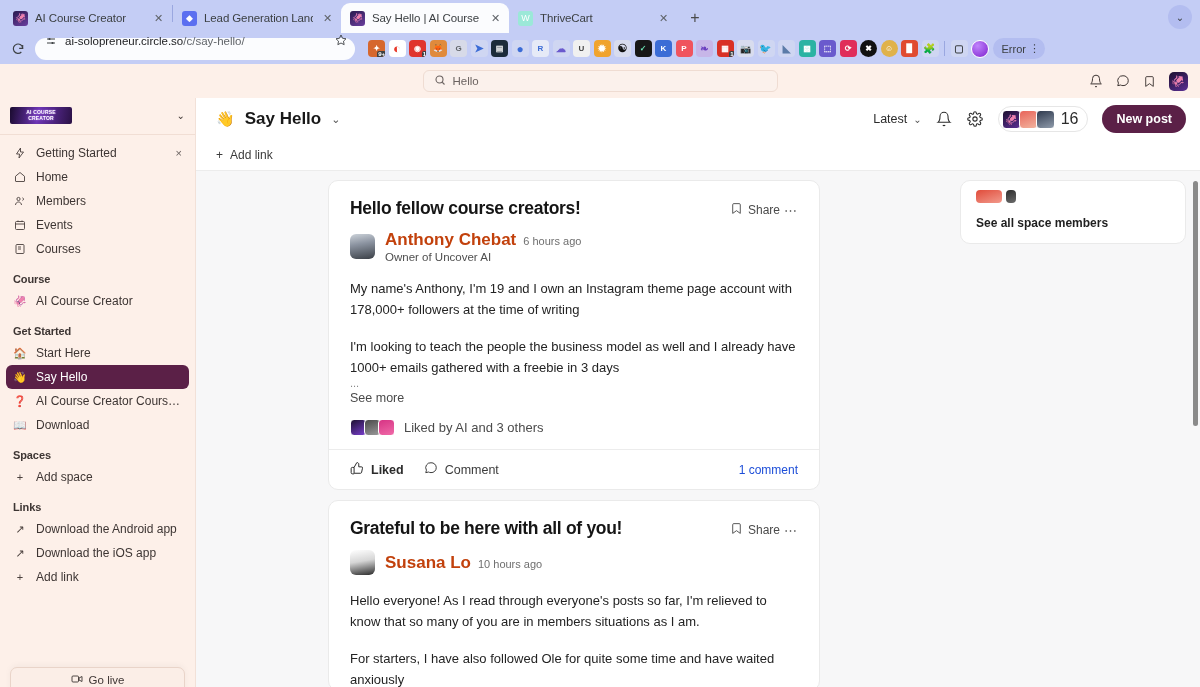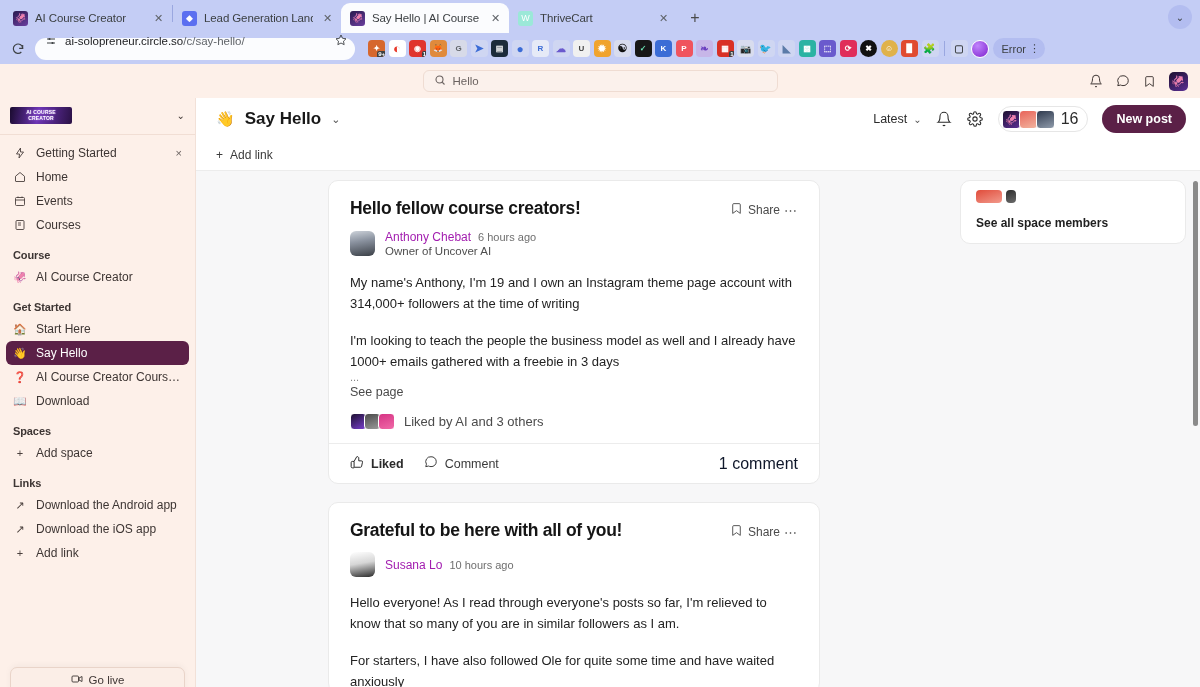--- a/index.html
+++ b/index.html
@@ -199,37 +199,37 @@
     height:31px; flex:none; display:flex; align-items:center;
     padding-left:20px; gap:7px; font-size:12px; color:#3b3b3b;
     border-bottom:1px solid #ececec;
   }
 
   .feed-area { flex:1; display:flex; min-height:0; position:relative; background:#f7f7f8; overflow:hidden; }
   .feed-col { flex:1; min-width:0; display:flex; flex-direction:column;
     align-items:center; padding-top:9px; }
   .card {
     width:492px; background:#fff; border:1px solid #eaeaea; border-radius:10px;
-    flex:none; margin-bottom:18px; padding:17px 21px 0;
+    flex:none; margin-bottom:10px; padding:17px 21px 0;
   }
   .card-head { display:flex; align-items:flex-start; }
   .card-title { font-size:17.5px; font-weight:bold; color:#151515; letter-spacing:-0.3px; flex:1; }
   .card-actions { display:flex; align-items:center; gap:4px; padding-top:4px; }
   .share-btn { display:flex; align-items:center; gap:5px; font-size:12px; color:#4a4a4a; }
   .dots { font-size:13px; color:#4a4a4a; letter-spacing:1px; }
   .author-row { display:flex; align-items:center; gap:10px; margin-top:11px; }
   .author-ava {
     width:25px;height:25px;border-radius:6px;flex:none;overflow:hidden;
     display:flex;align-items:center;justify-content:center;font-size:12px;
   }
   .ava-anthony { background:linear-gradient(170deg,#cdd3da 0%,#8b93a0 40%,#3a3f46 100%); }
   .ava-susana { background:linear-gradient(170deg,#ffffff 0%,#d6d6d6 45%,#2a2a2a 100%); }
   .author-meta { display:flex; flex-direction:column; gap:1px; }
   .author-line { display:flex; align-items:baseline; gap:7px; }
-  .author-name { font-size:12px; font-weight:normal; color:#a21caf; }
+  .author-name { font-size:17px; font-weight:bold; color:#c2410c; }
   .author-time { font-size:11px; color:#6f6f6f; }
   .author-sub { font-size:11.5px; color:#4f4f4f; }
   .post-body { margin-top:15px; font-size:13px; line-height:21px; color:#232323; }
   .post-body p { margin-bottom:16px; }
   .post-body p:last-child { margin-bottom:0; }
   .ellipsis-line { color:#8a8a8a; font-size:11px; line-height:10px; margin-bottom:3px; }
   .seemore { font-size:12.5px; color:#4a4a4a; margin-bottom:14px; }
   .liked-row { display:flex; align-items:center; gap:9px; padding-bottom:13px; }
   .liked-stack { display:flex; }
   .liked-stack .la {
@@ -239,21 +239,21 @@
   .la1 { background:linear-gradient(150deg,#1d1030,#7a3fd0); }
   .la2 { background:linear-gradient(160deg,#4a4a4a,#9a9a9a); }
   .la3 { background:linear-gradient(160deg,#d63384,#f06aa8); }
   .liked-txt { font-size:13px; color:#4b4b4b; }
   .card-footer {
     border-top:1px solid #ececec; height:40px; display:flex; align-items:center;
     margin:0 -21px; padding:0 21px; gap:20px;
   }
   .foot-btn { display:flex; align-items:center; gap:7px; font-size:12.5px; color:#2b2b2b; font-weight:bold; }
   .foot-btn.plain { font-weight:normal; color:#3b3b3b; }
-  .foot-right { margin-left:auto; font-size:16px; color:#0f172a; }
+  .foot-right { margin-left:auto; font-size:12px; color:#1d4ed8; }
 
   
   .right-rail { width:248px; flex:none; padding:9px 14px 0 8px; }
   .rail-card {
     background:#fff; border:1px solid #eaeaea; border-radius:10px;
     padding:0 15px 13px; overflow:hidden;
   }
   .rail-thumbrow { height:22px; display:flex; align-items:flex-end; gap:4px; overflow:hidden; }
   .rail-thumb { width:26px;height:13px;border-radius:4px;flex:none; }
   .rt1 { background:linear-gradient(160deg,#e04b3a,#f29a8c); }
@@ -419,20 +419,30 @@
             <span class="sb-ico">
               <svg width="12" height="12" viewBox="0 0 24 24" fill="none" stroke="currentColor" stroke-width="1.8">
                 <path d="M3 10.5 12 3l9 7.5V20a1 1 0 0 1-1 1H4a1 1 0 0 1-1-1z"></path>
               </svg>
             </span>
             <span class="sb-lbl">Home</span>
           </div>
           <div class="sb-item">
             <span class="sb-ico">
               <svg width="12" height="12" viewBox="0 0 24 24" fill="none" stroke="currentColor" stroke-width="1.8">
+                <circle cx="9" cy="8" r="3.2"></circle>
+                  <path d="M3 20c0-3.3 2.7-6 6-6s6 2.7 6 6"></path>
+                <path d="M17 5.5a3 3 0 0 1 0 5.6"></path>
+              </svg>
+            </span>
+            <span class="sb-lbl">Members</span>
+          </div>
+          <div class="sb-item">
+            <span class="sb-ico">
+              <svg width="12" height="12" viewBox="0 0 24 24" fill="none" stroke="currentColor" stroke-width="1.8">
                 <rect x="3" y="5" width="18" height="16" rx="2"></rect>
                   <line x1="3" y1="10" x2="21" y2="10"></line>
                 <line x1="8" y1="3" x2="8" y2="6"></line>
                   <line x1="16" y1="3" x2="16" y2="6"></line>
               </svg>
             </span>
             <span class="sb-lbl">Events</span>
           </div>
           <div class="sb-item">
             <span class="sb-ico">
@@ -566,25 +576,25 @@
                 <div class="author-ava ava-anthony"></div>
                 <div class="author-meta">
                   <div class="author-line">
                     <span class="author-name">Anthony Chebat</span>
                     <span class="author-time">6 hours ago</span>
                   </div>
                   <div class="author-sub">Owner of Uncover AI</div>
                 </div>
               </div>
               <div class="post-body">
-                <p>My name's Anthony, I'm 19 and I own an Instagram theme page account with 314,000+ followers at the time of writing</p>
+                <p>My name's Anthony, I'm 19 and I own an Instagram theme page account with 178,000+ followers at the time of writing</p>
                 <p>I'm looking to teach the people the business model as well and I already have 1000+ emails gathered with a freebie in 3 days</p>
               </div>
               <div class="ellipsis-line">...</div>
-              <div class="seemore">See page</div>
+              <div class="seemore">See more</div>
               <div class="liked-row">
                 <div class="liked-stack">
                   <div class="la la1"></div>
                   <div class="la la2"></div>
                   <div class="la la3"></div>
                 </div>
                 <div class="liked-txt">Liked by AI and 3 others</div>
               </div>
               <div class="card-footer">
                 <div class="foot-btn">
@@ -626,21 +636,21 @@
               <div class="author-row">
                 <div class="author-ava ava-susana"></div>
                 <div class="author-meta">
                   <div class="author-line">
                     <span class="author-name">Susana Lo</span>
                     <span class="author-time">10 hours ago</span>
                   </div>
                 </div>
               </div>
               <div class="post-body">
-                <p>Hello everyone! As I read through everyone's posts so far, I'm relieved to know that so many of you are in similar followers as I am.</p>
+                <p>Hello everyone! As I read through everyone's posts so far, I'm relieved to know that so many of you are in members situations as I am.</p>
                 <p>For starters, I have also followed Ole for quite some time and have waited anxiously</p>
               </div>
             </div>
 
           </div>
 
           <div class="right-rail">
             <div class="rail-card">
               <div class="rail-thumbrow">
                 <div class="rail-thumb rt1"></div>

